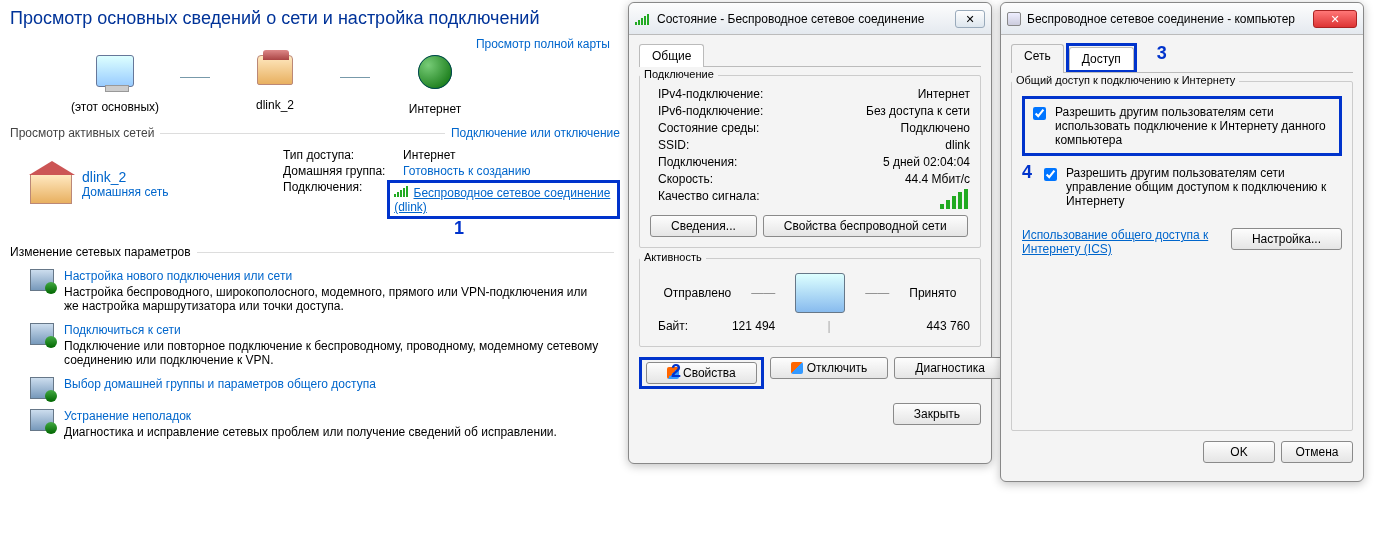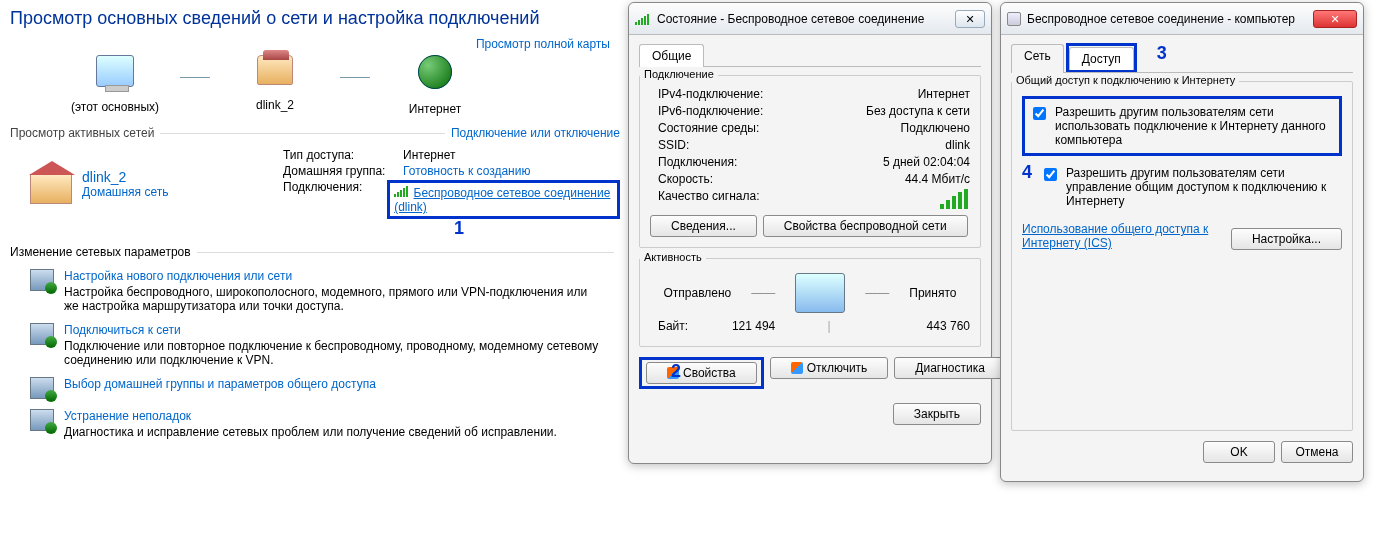--- a/index.html
+++ b/index.html
@@ -306,21 +306,21 @@
         </label>
       </div>
       <div style="display:flex;align-items:flex-start">
         <span class="callout" style="position:static;width:18px">4</span>
         <label class="chk" style="flex:1">
           <input type="checkbox" checked="" style="">
           <span>Разрешить другим пользователям сети управление общим доступом к подключению к Интернету</span>
         </label>
       </div>
 
-      <div style="display:flex;justify-content:space-between;align-items:flex-end;margin-top:10px">
+      <div style="display:flex;justify-content:space-between;align-items:flex-start;margin-top:16px">
         <span class="link" style="text-decoration:underline;max-width:200px;display:inline-block">Использование общего доступа к Интернету (ICS)</span>
         <span class="btn">Настройка...</span>
       </div>
     </div>
 
     <div class="footer-row">
       <span class="btn" style="width:72px;justify-content:center">OK</span>
       <span class="btn" style="width:72px;justify-content:center">Отмена</span>
     </div>
   </div>

